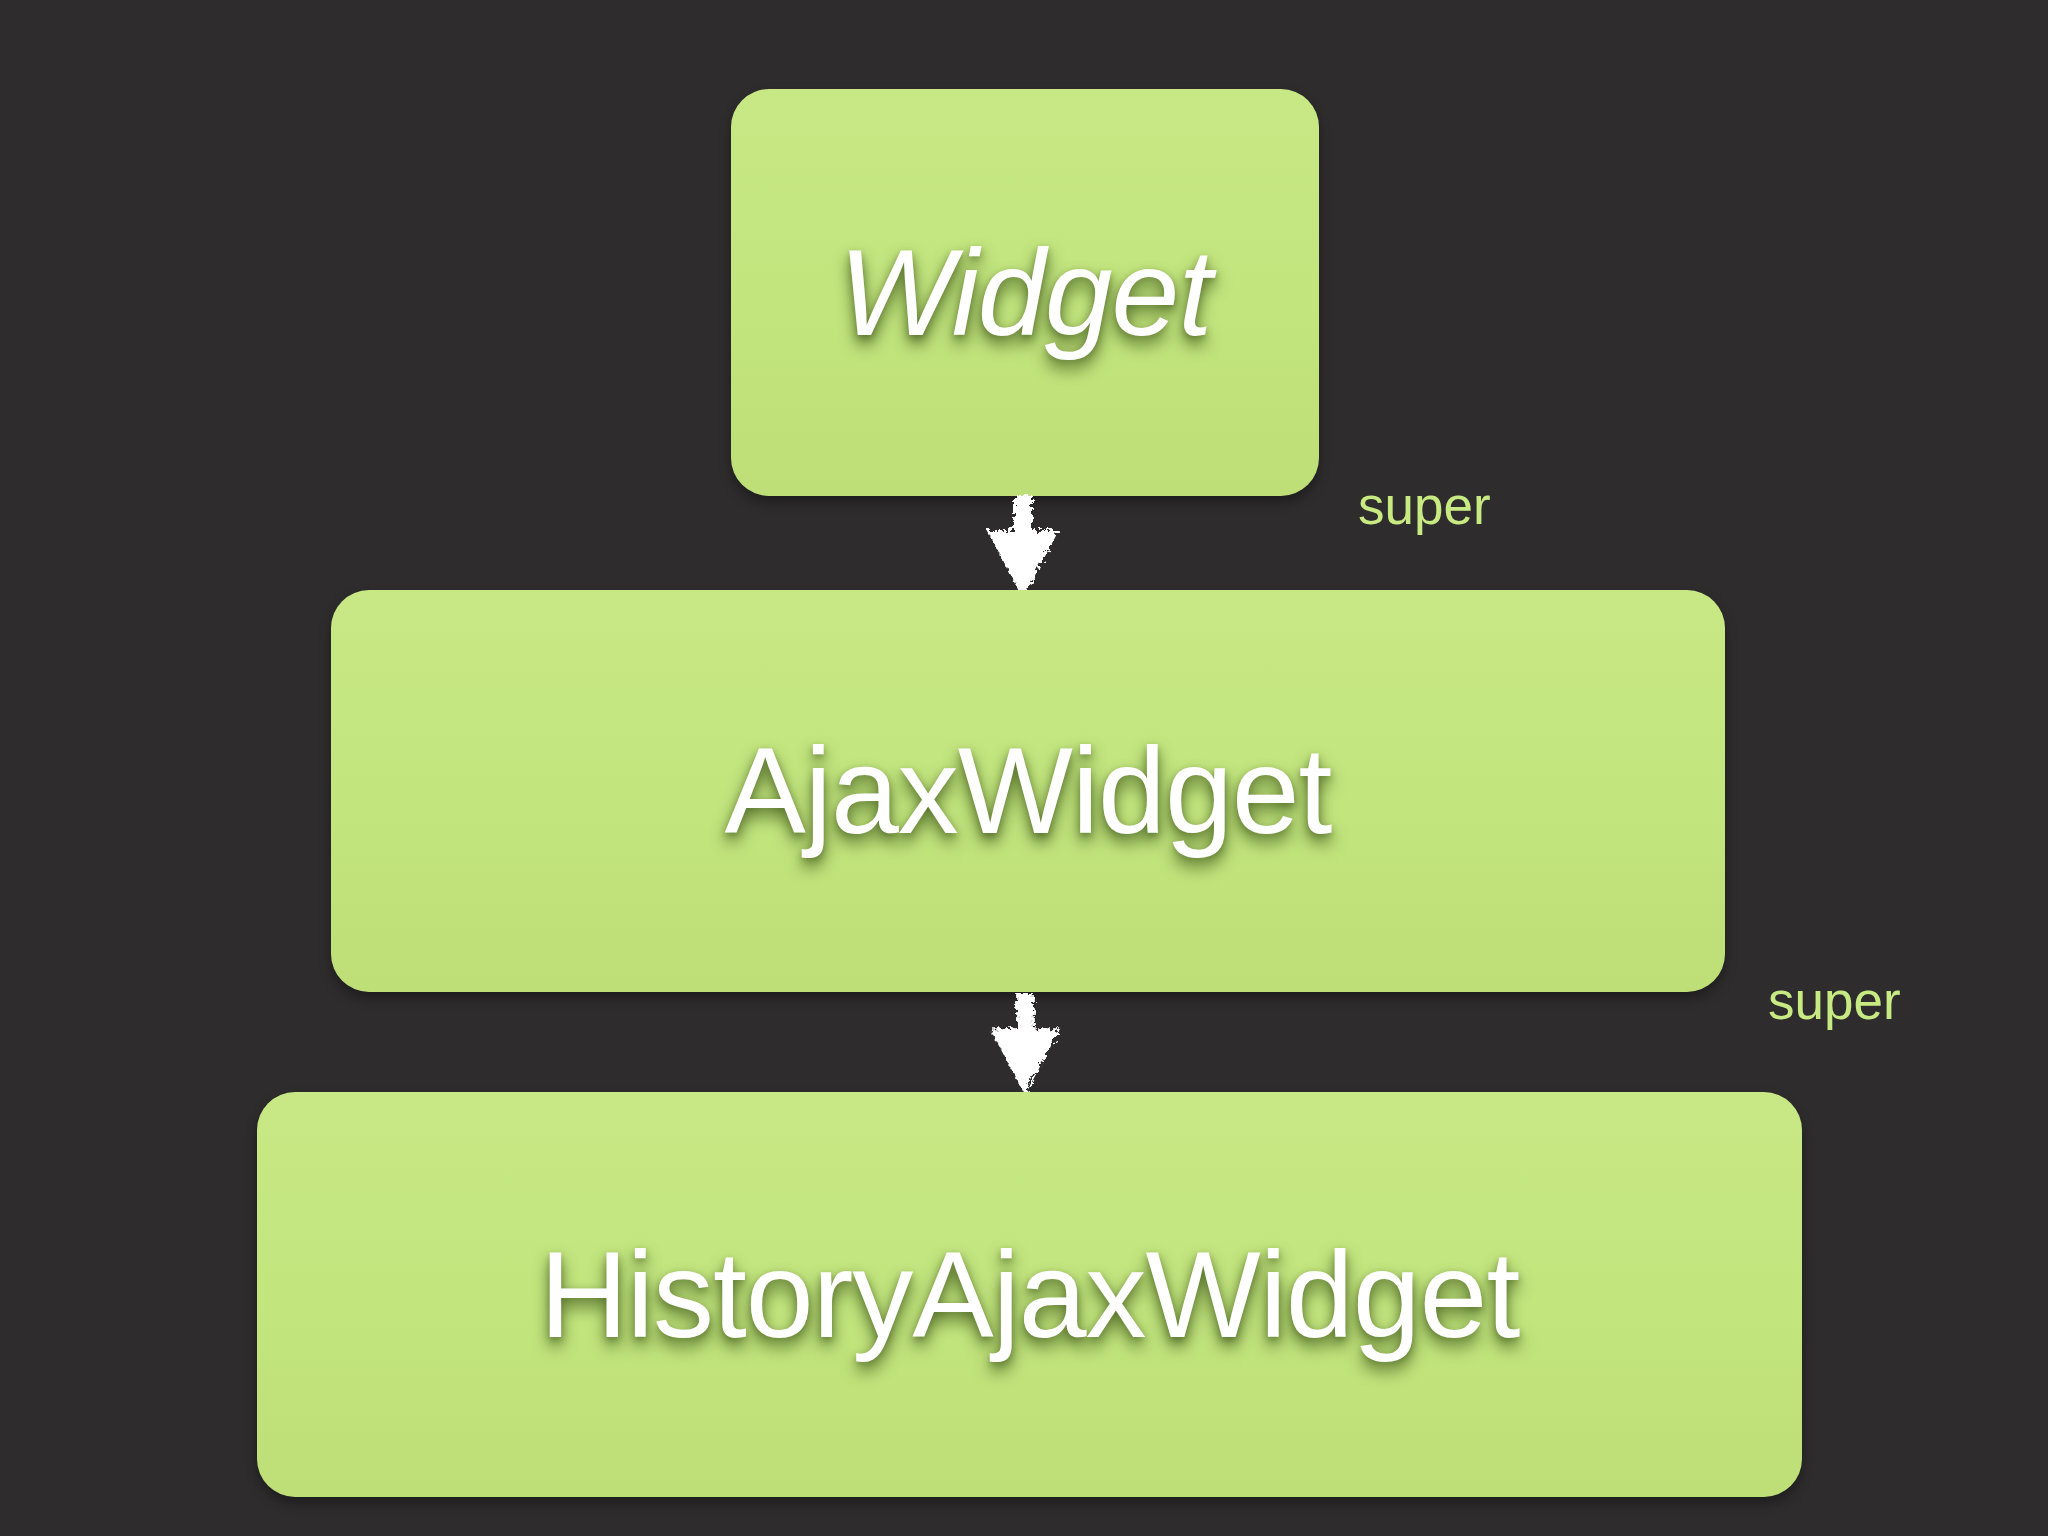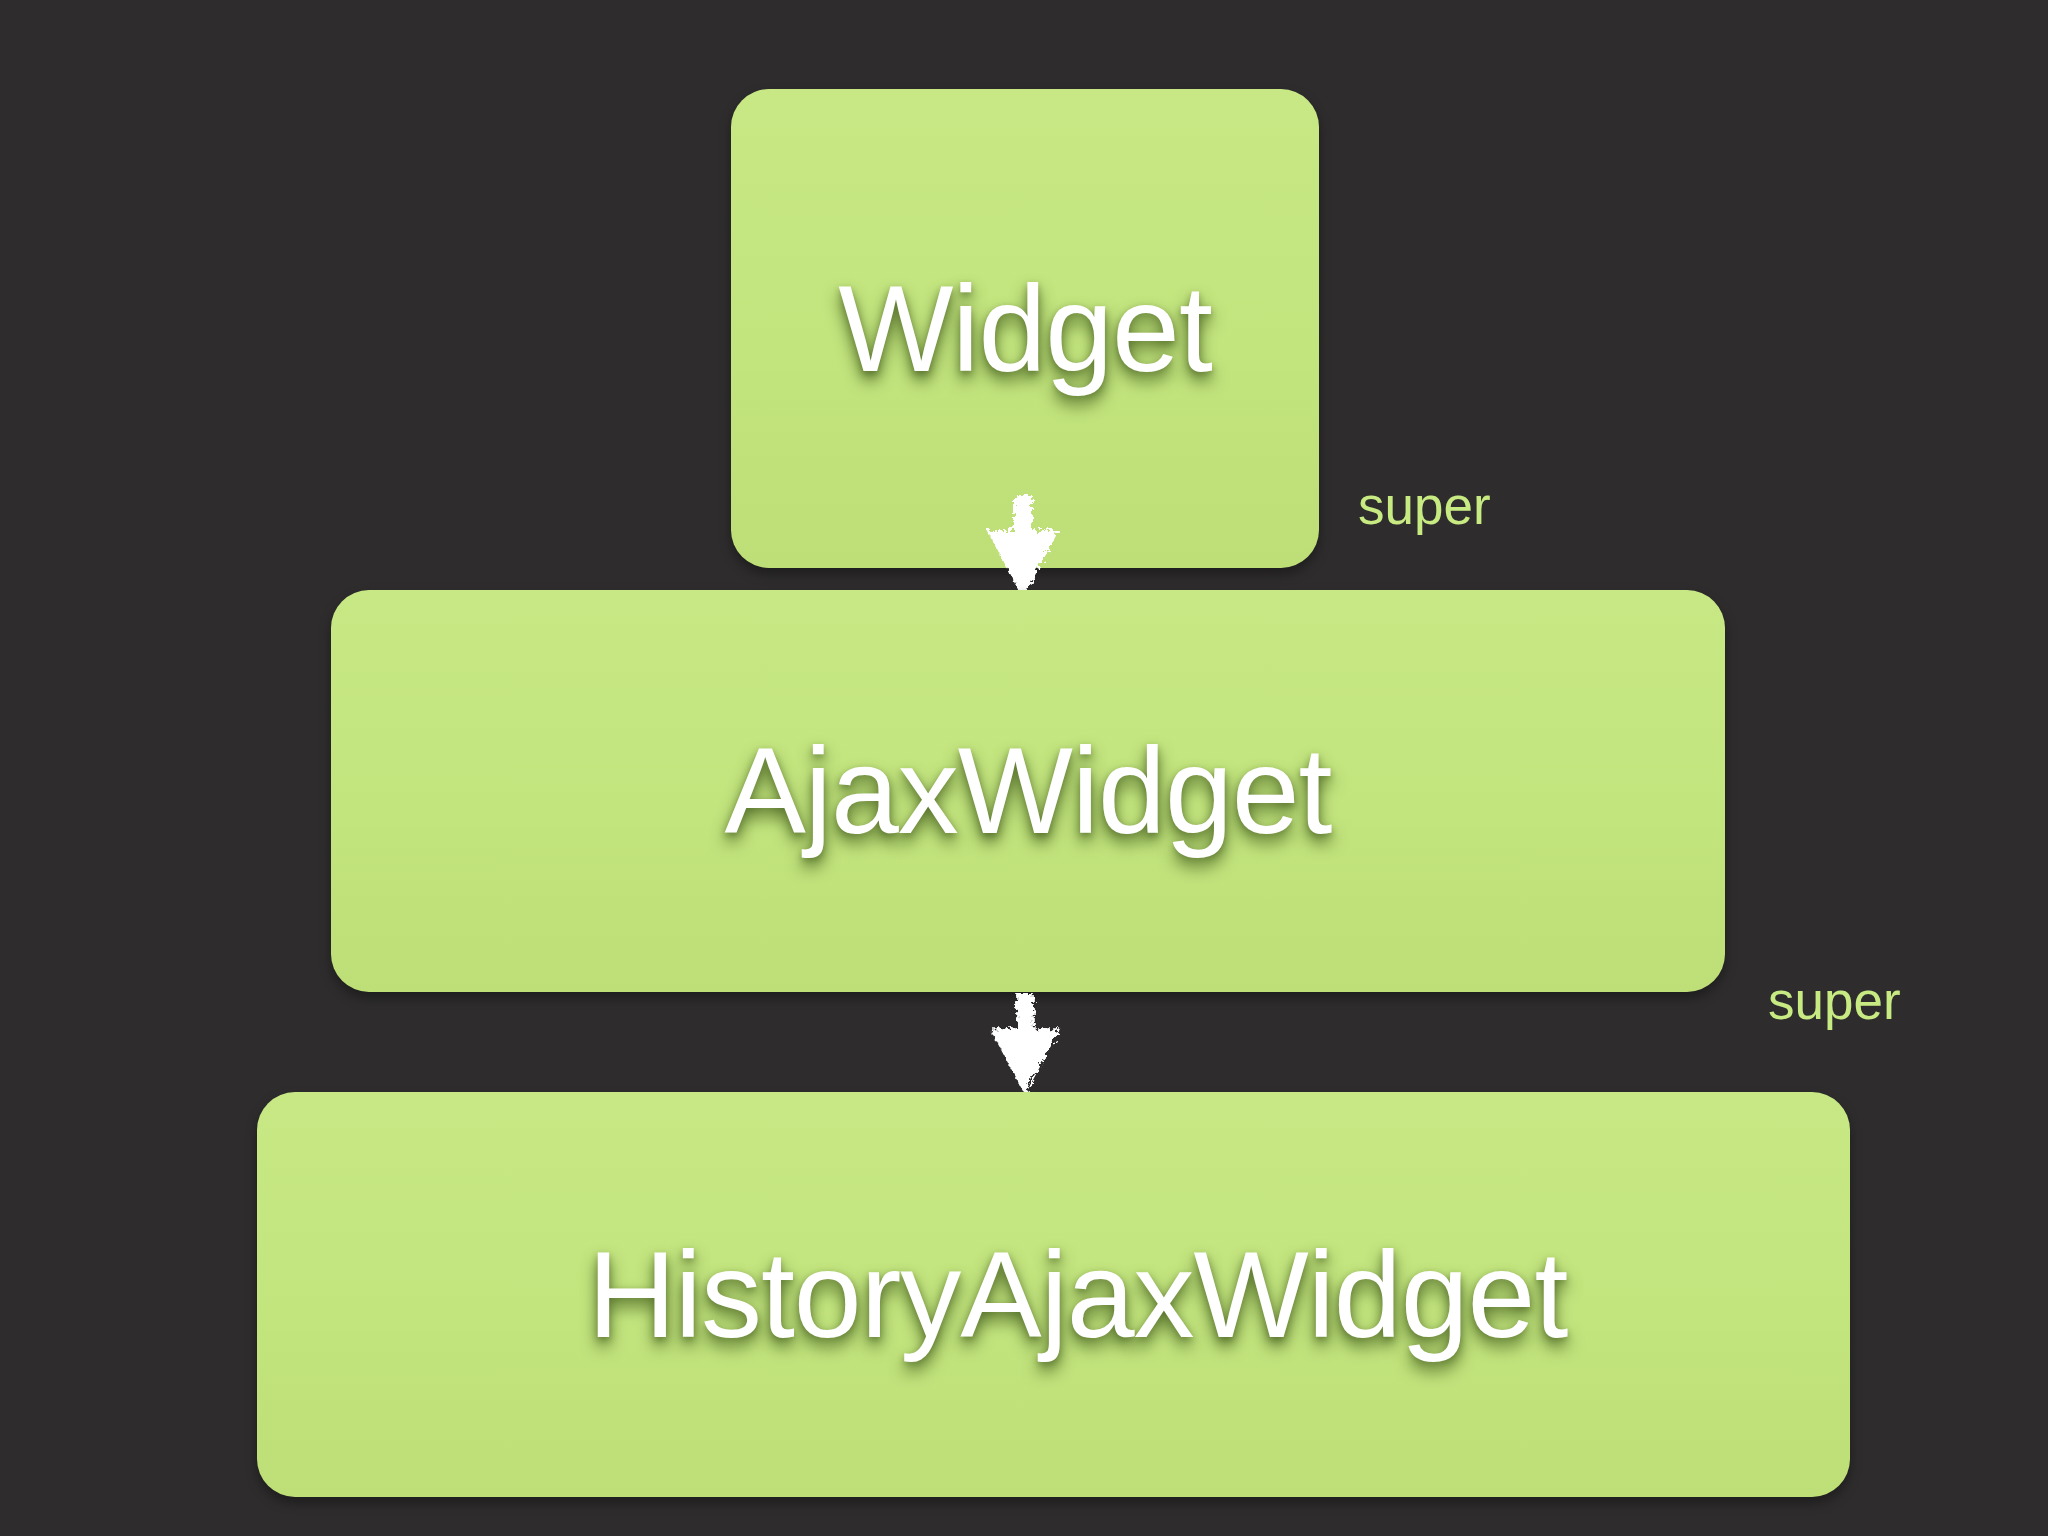--- a/index.html
+++ b/index.html
@@ -17,23 +17,23 @@
   }
   .node {
     position: absolute;
     background: linear-gradient(180deg, var(--box-fill-light, #c7e884) 0%, var(--box-fill, #c3e57e) 55%, #bede77 100%);
     border-radius: 38px;
     box-shadow: 0 6px 12px rgba(0,0,0,0.35);
     display: flex;
     align-items: center;
     justify-content: center;
   }
-  .node-widget  { left: 731px; top: 89px;   width: 588px;  height: 479px; }
+  .node-widget  { left: 731px; top: 89px;   width: 588px;  height: 407px; font-style: italic; }
   .node-ajax    { left: 331px; top: 590px;  width: 1394px; height: 402px; }
-  .node-history { left: 257px; top: 1092px; width: 1545px; height: 405px; padding-left: 48px; }
+  .node-history { left: 257px; top: 1092px; width: 1545px; height: 405px; }
   .node-label {
     color: var(--node-text, #ffffff);
     font-size: 122px;
     font-weight: 400;
     letter-spacing: -1px;
     white-space: nowrap;
     text-shadow: 0 9px 16px rgba(62, 88, 26, 0.85), 0 3px 6px rgba(62, 88, 26, 0.45);
   }
   .arrow {
     position: absolute;

